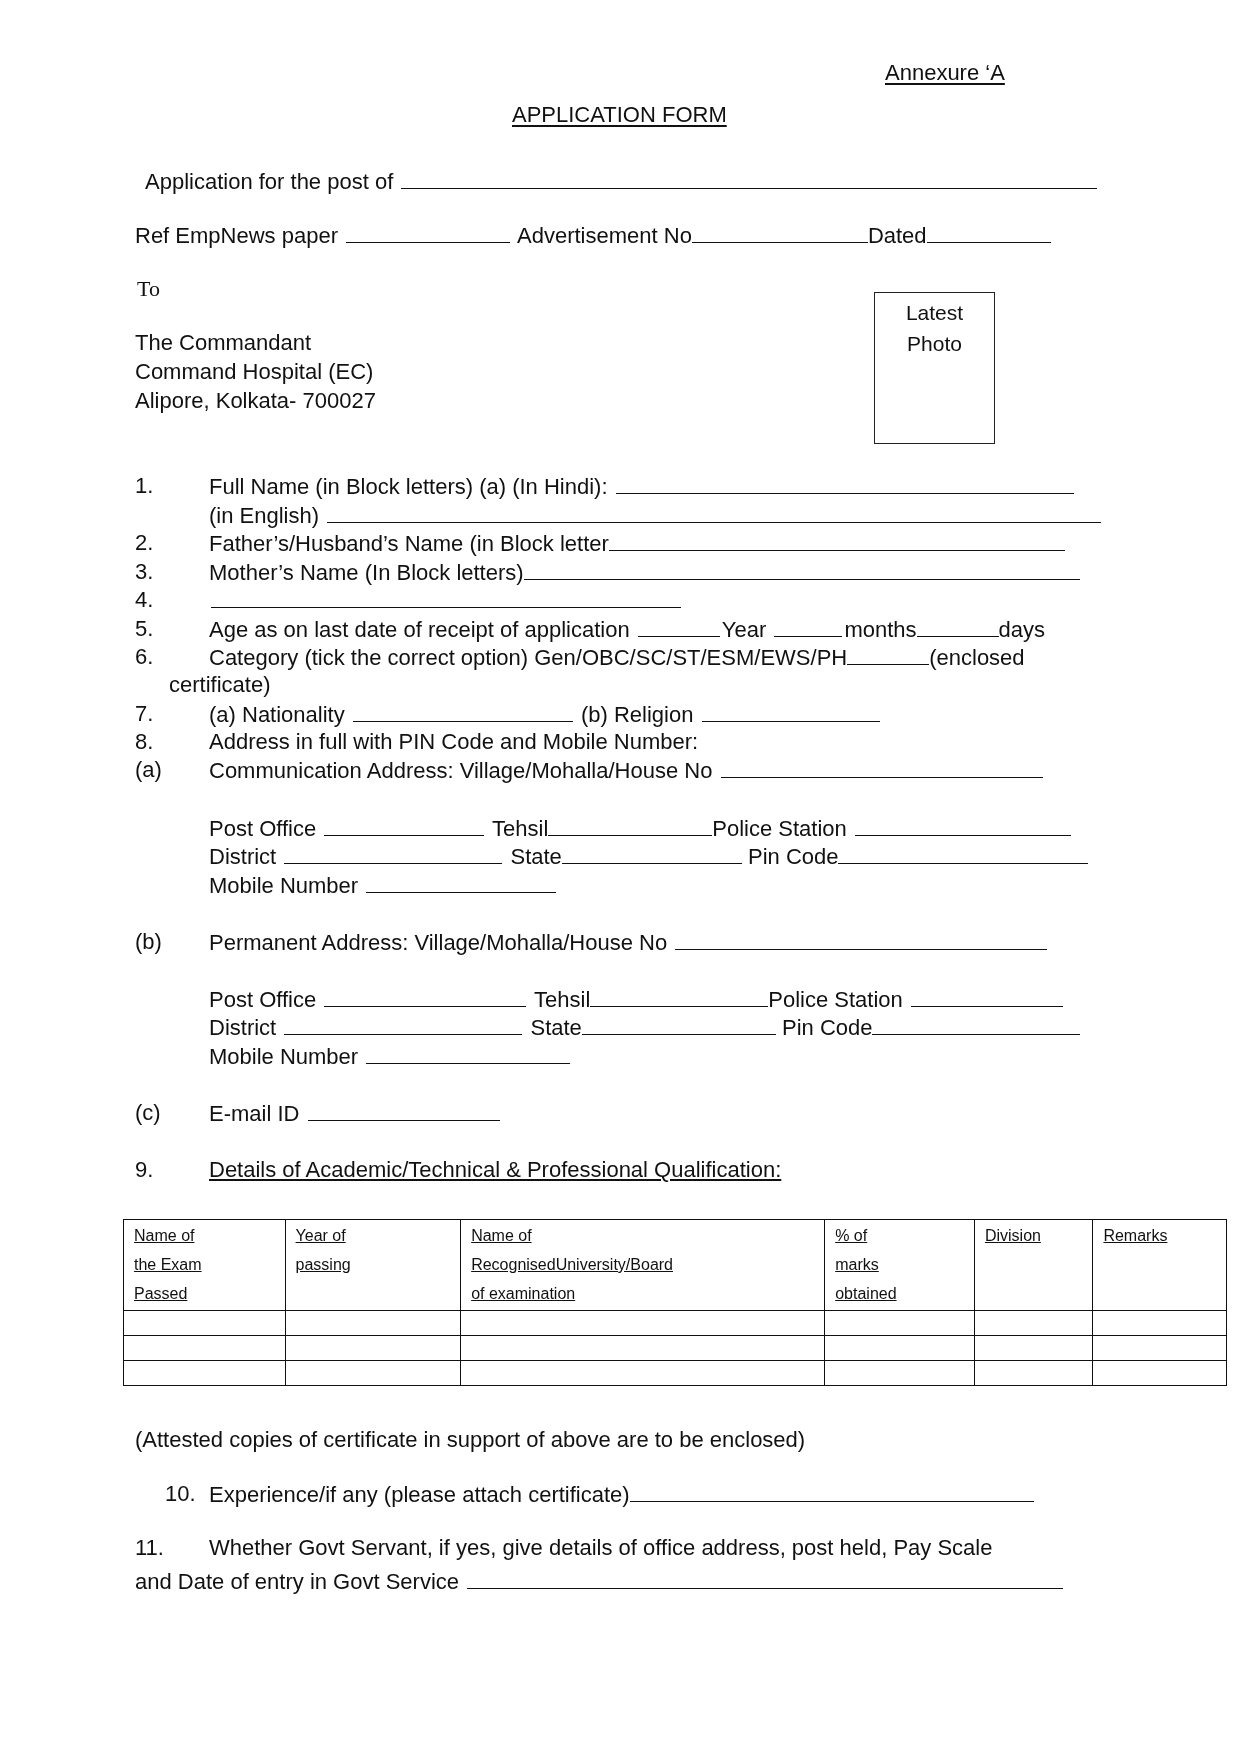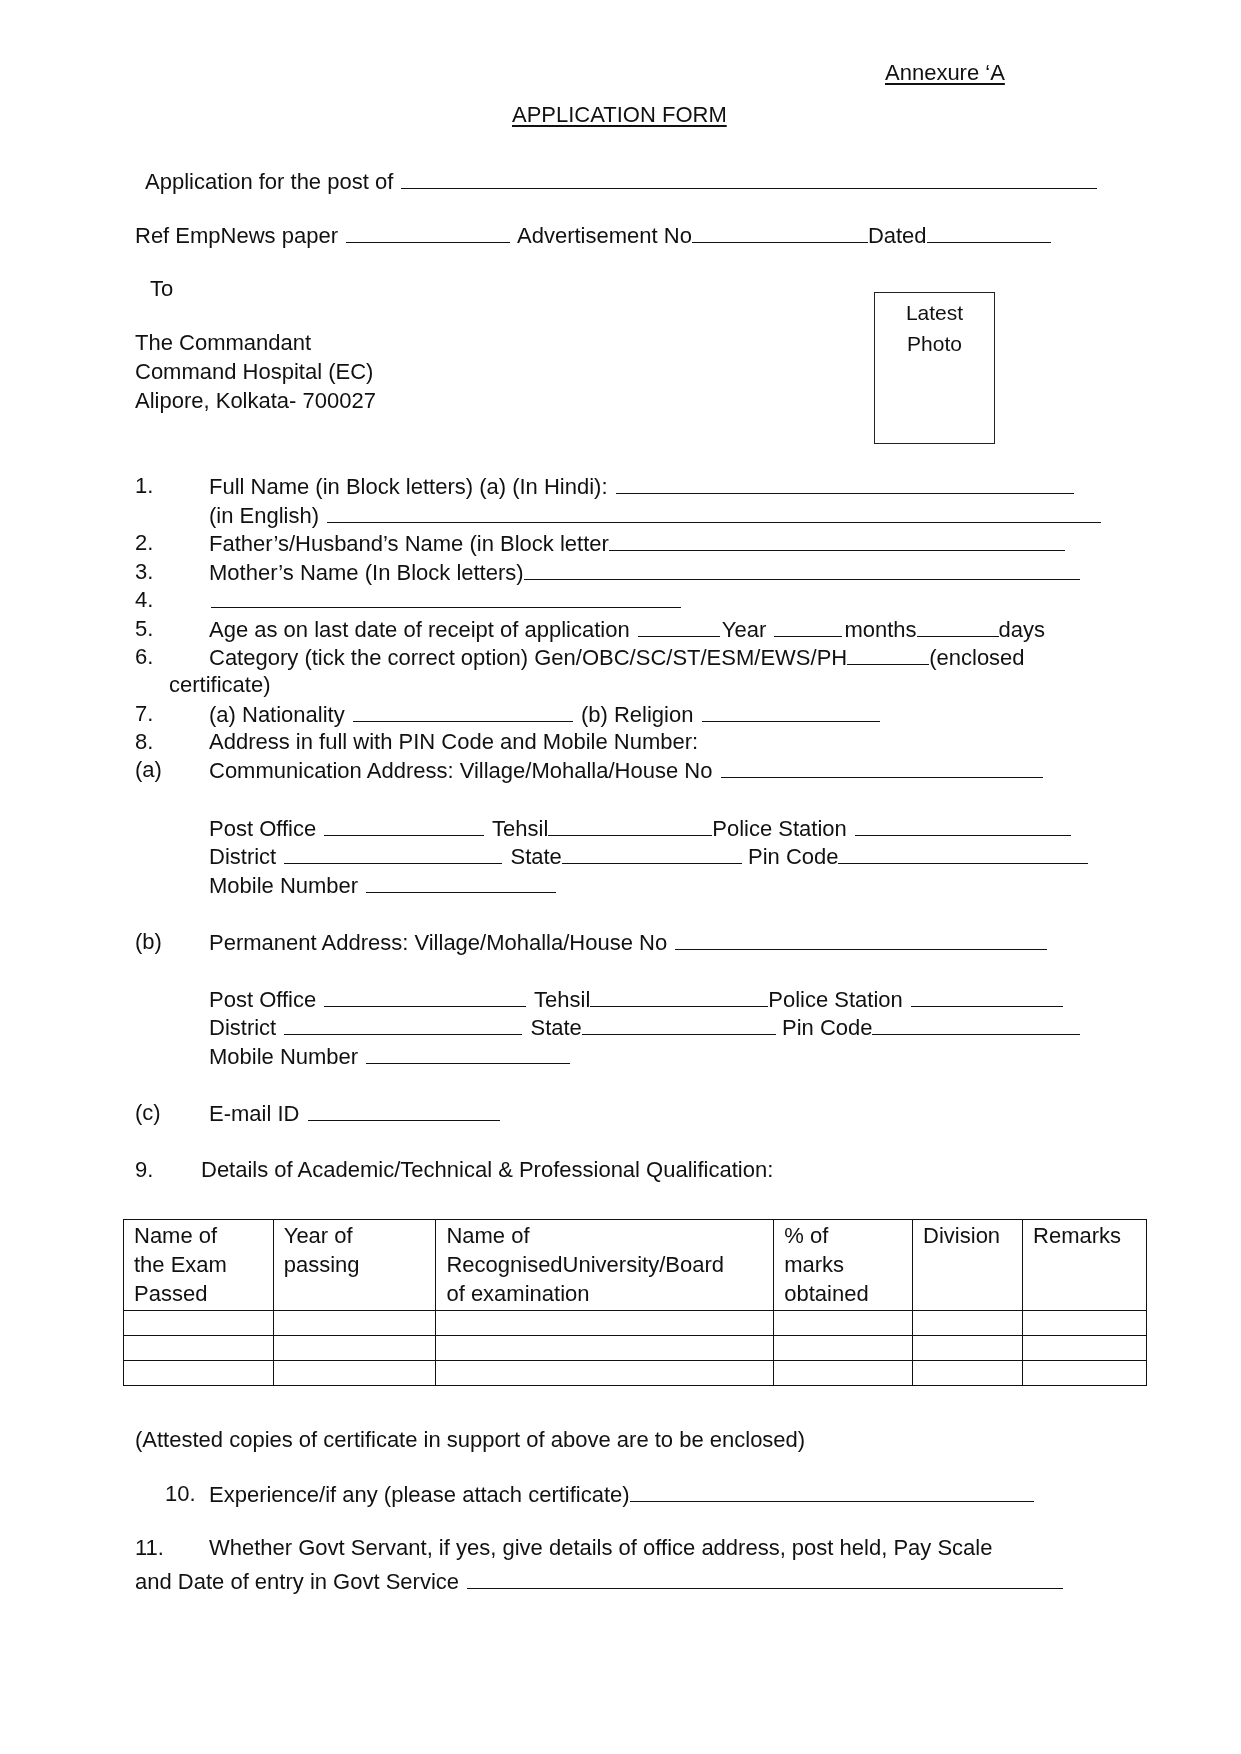--- a/index.html
+++ b/index.html
@@ -9,22 +9,22 @@
   }
   .abs { position: absolute; white-space: nowrap; line-height: 26px; }
   .u { text-decoration: underline; text-underline-offset: 3px; }
   .num { position: absolute; left: 135px; }
   .blank { display: inline-block; border-bottom: 1.6px solid #111; height: 20px; vertical-align: baseline; margin: 0 2px; }
   .photo {
     position: absolute; left: 874px; top: 292px; width: 121px; height: 152px;
     border: 1px solid #222; text-align: center; font-size: 21px; line-height: 31px; padding-top: 4px; box-sizing: border-box;
   }
   table.qual {
-    position: absolute; left: 123px; top: 1219px; width: 1024px;
-    border-collapse: collapse; font-size: 22px;
+    position: absolute; left: 123px; top: 1219px; width: 1104px;
+    border-collapse: collapse; font-size: 16px; text-decoration: underline;
   }
   table.qual th, table.qual td {
     border: 1px solid #111; vertical-align: top; text-align: left;
     font-weight: normal; padding: 1px 10px 2px 10px; line-height: 29px;
   }
   table.qual td { height: 24px; padding: 0; }
 </style>
 </head>
 <body>
 
@@ -35,21 +35,21 @@
   <span>Application for the post of</span>
   <span class="blank" style="width:696px;"></span>
 </div>
 
 <div class="abs" style="left:135px; top:222px;">
   <span>Ref EmpNews paper</span>
   <span class="blank" style="width:164px;"></span>
   <span>Advertisement No</span><span class="blank" style="width:176px; margin:0;"></span><span>Dated</span><span class="blank" style="width:124px; margin:0;"></span>
 </div>
 
-<div class="abs" style="left:150px; top:276px;">To</div>
+<div class="abs" style="left:137px; top:276px;font-family:Liberation Serif, serif;">To</div>
 <div class="abs" style="left:135px; top:330px;">The Commandant</div>
 <div class="abs" style="left:135px; top:359px;">Command Hospital (EC)</div>
 <div class="abs" style="left:135px; top:388px;">Alipore, Kolkata- 700027</div>
 
 <div class="photo">
   <div>Latest</div>
   <div>Photo</div>
 </div>
 
 <div class="abs num" style="top:473px;">1.</div>
@@ -145,21 +145,21 @@
   <span class="blank" style="width:204px;"></span>
 </div>
 
 <div class="abs num" style="top:1100px;">(c)</div>
 <div class="abs" style="left:209px; top:1100px;">
   <span>E-mail ID</span>
   <span class="blank" style="width:192px;"></span>
 </div>
 
 <div class="abs num" style="top:1157px;">9.</div>
-<div class="abs" style="left:201px; top:1157px;">Details of Academic/Technical &amp; Professional Qualification:</div>
+<div class="abs" style="left:209px; top:1157px;text-decoration:underline;">Details of Academic/Technical &amp; Professional Qualification:</div>
 
 <table class="qual">
   <colgroup>
     <col style="width:150px">
       <col style="width:163px">
       <col style="width:338px">
       <col style="width:139px">
       <col style="width:110px">
       <col style="width:124px">
   </colgroup>

